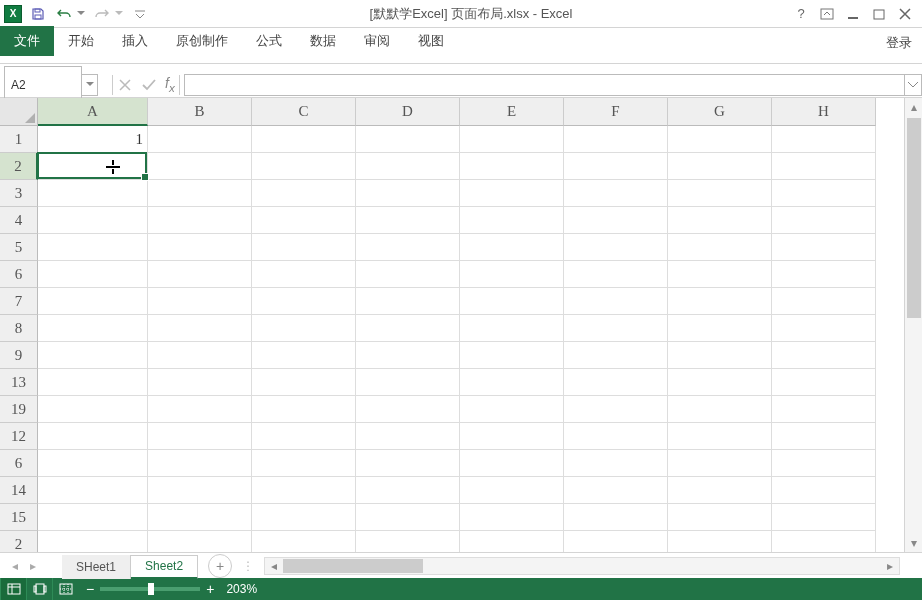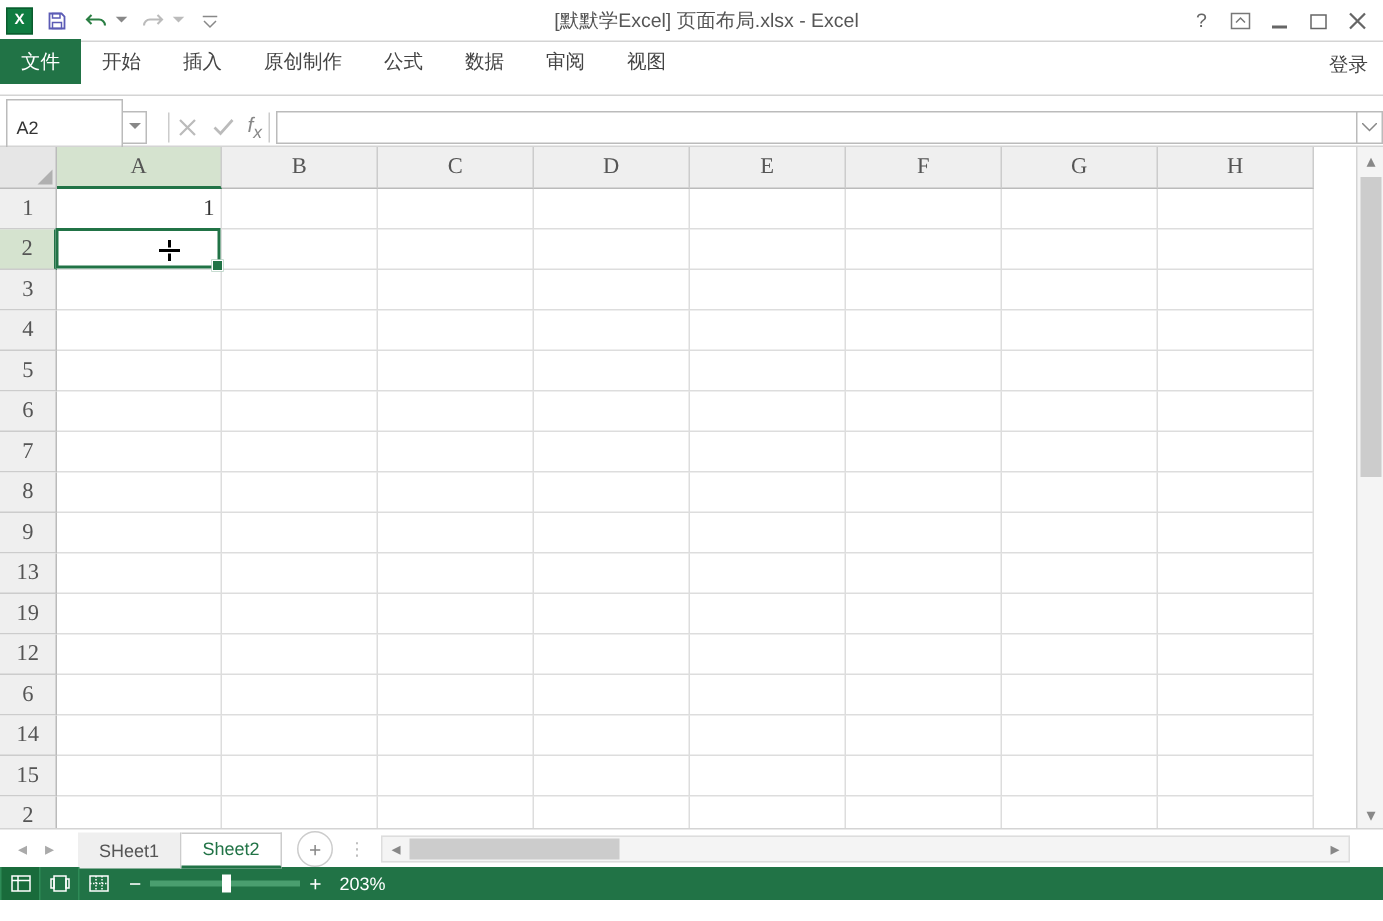--- a/index.html
+++ b/index.html
@@ -49,21 +49,21 @@
 .cursor-plus::before { left: 6px; top: 0; width: 2px; height: 14px; box-shadow: 0 0 0 1px #fff; }
 .cursor-plus::after { left: 0; top: 6px; width: 14px; height: 2px; box-shadow: 0 0 0 1px #fff; }
 .vscroll { width: 18px; border-left: 1px solid #d4d4d4; background: #f4f4f4; position: relative; }
 .vscroll-up, .vscroll-down { position: absolute; left: 0; width: 18px; height: 18px; display: flex; align-items: center; justify-content: center; color: #888; cursor: pointer; }
 .vscroll-up { top: 0; } .vscroll-down { bottom: 0; }
 .vscroll-thumb { position: absolute; left: 2px; top: 20px; width: 14px; height: 200px; background: #ccc; cursor: pointer; }
 
 .sheet-bar { height: 26px; display: flex; align-items: center; border-top: 1px solid #d4d4d4; background: #fff; }
 .sheet-nav { display: flex; align-items: center; padding: 0 8px; gap: 4px; }
 .sheet-nav-btn { width: 14px; height: 14px; color: #aaa; cursor: pointer; display: flex; align-items: center; justify-content: center; }
-.sheet-tabs { display: flex; align-items: flex-end; margin-left: 4px; height: 26px; }
+.sheet-tabs { display: flex; align-items: flex-end; margin-left: 14px; height: 26px; }
 .sheet-tab { padding: 4px 14px; border-right: 1px solid #ccc; font-size: 12px; color: #555; cursor: pointer; background: #efefef; height: 24px; display: flex; align-items: center; }
 .sheet-tab.active { background: #fff; border-bottom: 2px solid #217346; color: #217346; font-weight: normal; border-top: 1px solid #ccc; }
 .sheet-add { width: 24px; height: 24px; display: flex; align-items: center; justify-content: center; color: #888; cursor: pointer; margin-left: 10px; border: 1px solid #ccc; border-radius: 50%; font-size: 14px; }
 .sheet-split { margin: 0 10px; color: #bbb; }
 .hscroll { flex: 1; height: 18px; background: #f4f4f4; border: 1px solid #ddd; margin-right: 22px; position: relative; display: flex; }
 .hscroll-btn { width: 18px; height: 16px; display: flex; align-items: center; justify-content: center; color: #888; cursor: pointer; }
 .hscroll-track { flex: 1; position: relative; }
 .hscroll-thumb { position: absolute; left: 0; top: 1px; width: 140px; height: 14px; background: #ccc; cursor: pointer; }
 
 .status-bar { height: 22px; background: #217346; color: #fff; display: flex; align-items: center; font-size: 12px; }

